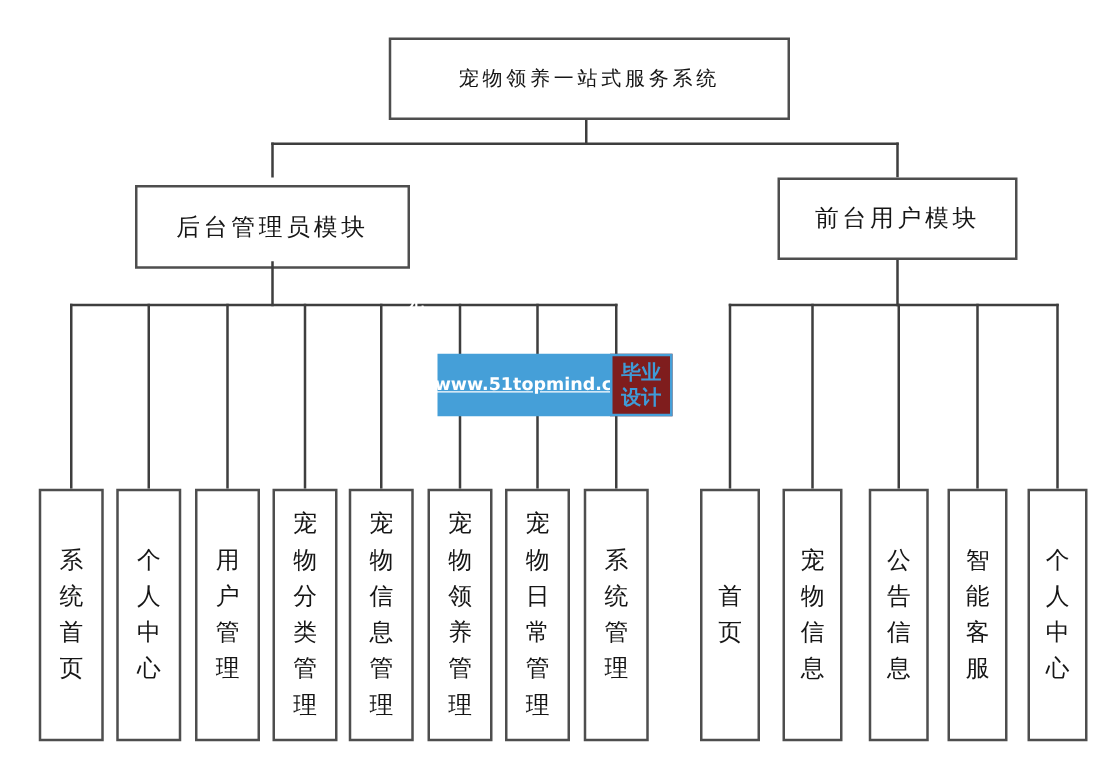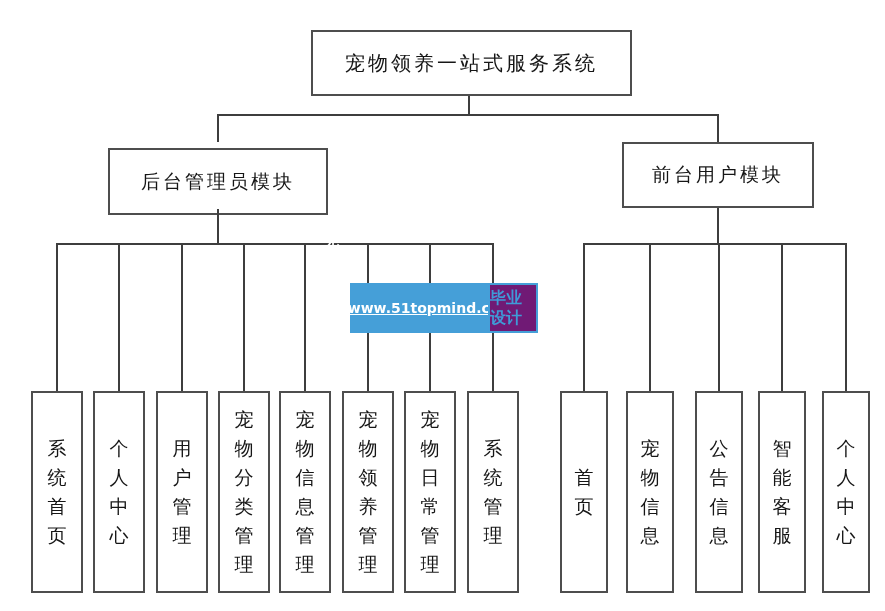--- a/index.html
+++ b/index.html
@@ -21,21 +21,21 @@
     border: 2px solid #4e4e4e;
     background: #ffffff;
     color: #161616;
     display: flex;
     align-items: center;
     justify-content: center;
     text-align: center;
   }
   .root-node {
     left: 311px; top: 30px; width: 321px; height: 66px;
-    font-size: 20px; letter-spacing: 3px;
+    font-size: 16px; letter-spacing: 3px;
   }
   .module-node {
     font-size: 19px; letter-spacing: 3px;
   }
   .module-left  { left: 108px; top: 148px; width: 220px; height: 67px; }
   .module-right { left: 622px; top: 142px; width: 192px; height: 66px; }
   .leaf {
     top: 391px; height: 202px;
   }
   .leaf-left  { width: 52px; }
@@ -69,29 +69,29 @@
     display: flex;
     align-items: center;
     justify-content: center;
     gap: 2px;
   }
   .wm-line1 { font-size: 15px; letter-spacing: 0.5px; }
   .wm-line2 { font-size: 14px; text-decoration: underline; }
   .wm-badge {
     box-sizing: border-box;
     width: 50px; height: 50px;
-    background: #701a75;
+    background: #7f1d1d;
     border: 2px solid #459fd8;
     color: #3f9bd7;
     font-weight: bold;
     font-size: 16px;
     line-height: 1.25;
     display: flex;
     flex-direction: column;
-    align-items: flex-start;
+    align-items: center;
     justify-content: center;
   }
 </style>
 </head>
 <body>
 
 <div id="canvas">
 
   <div class="node root-node">
     <span>宠物领养一站式服务系统</span>

